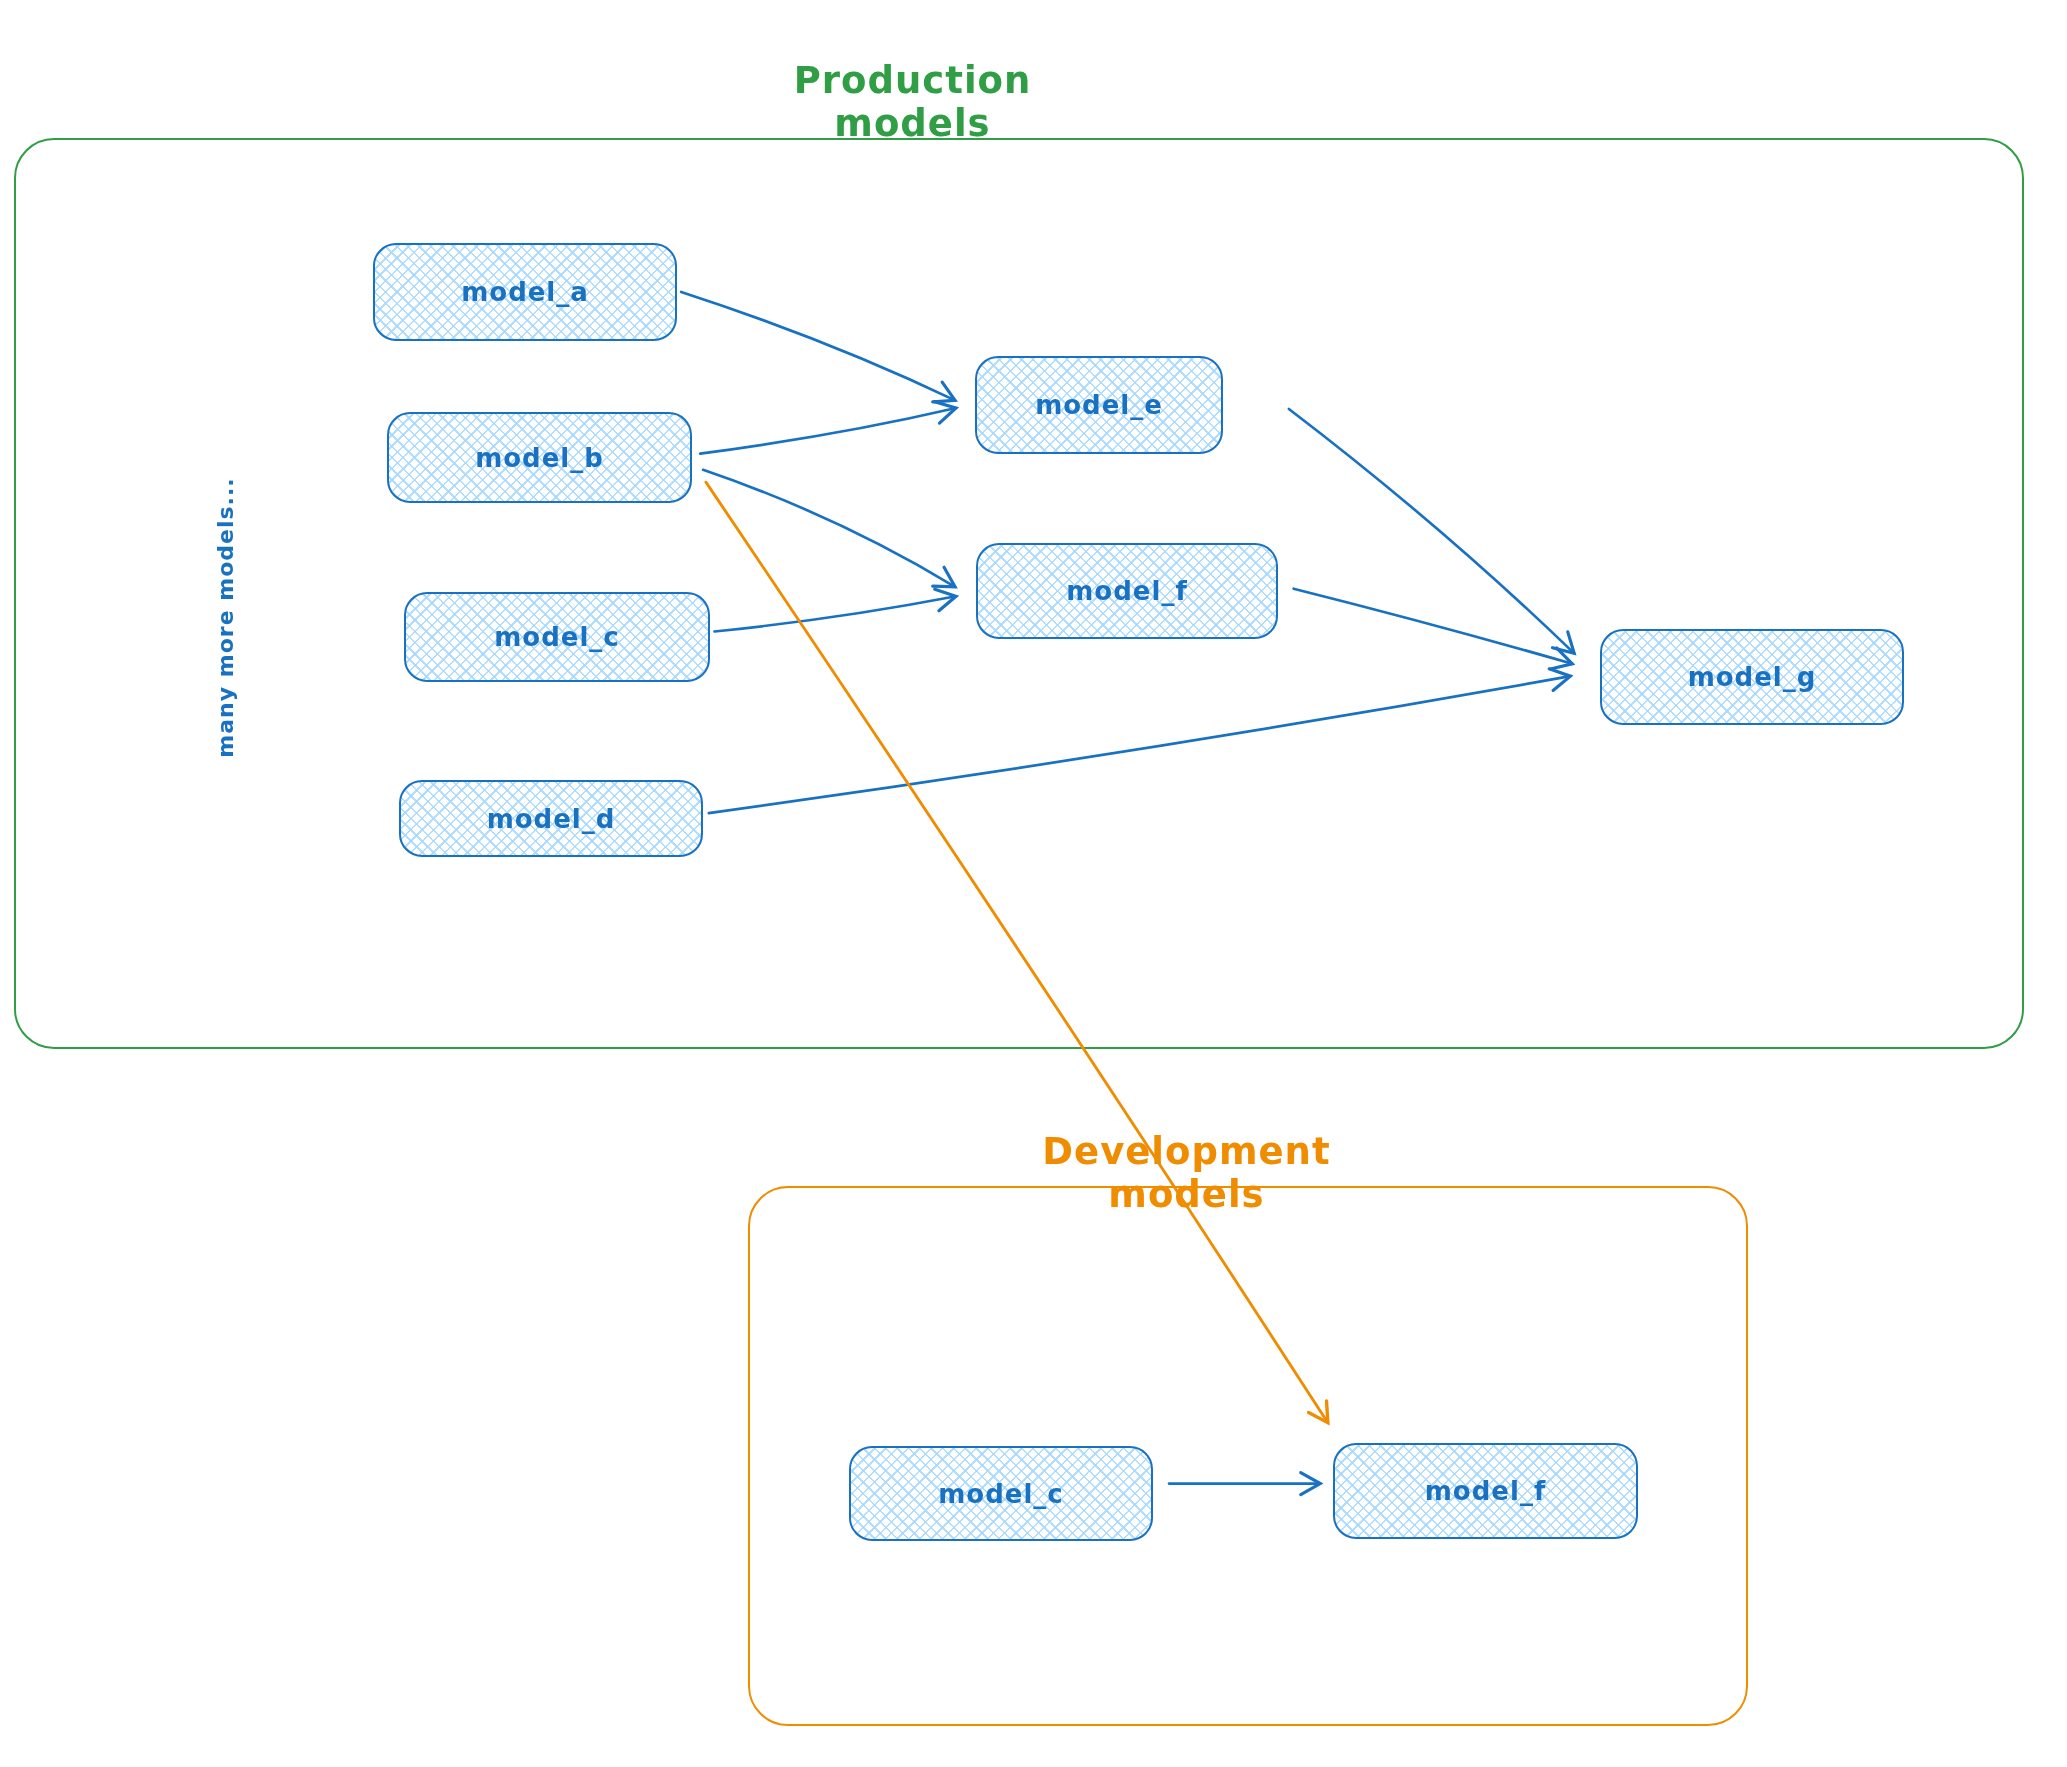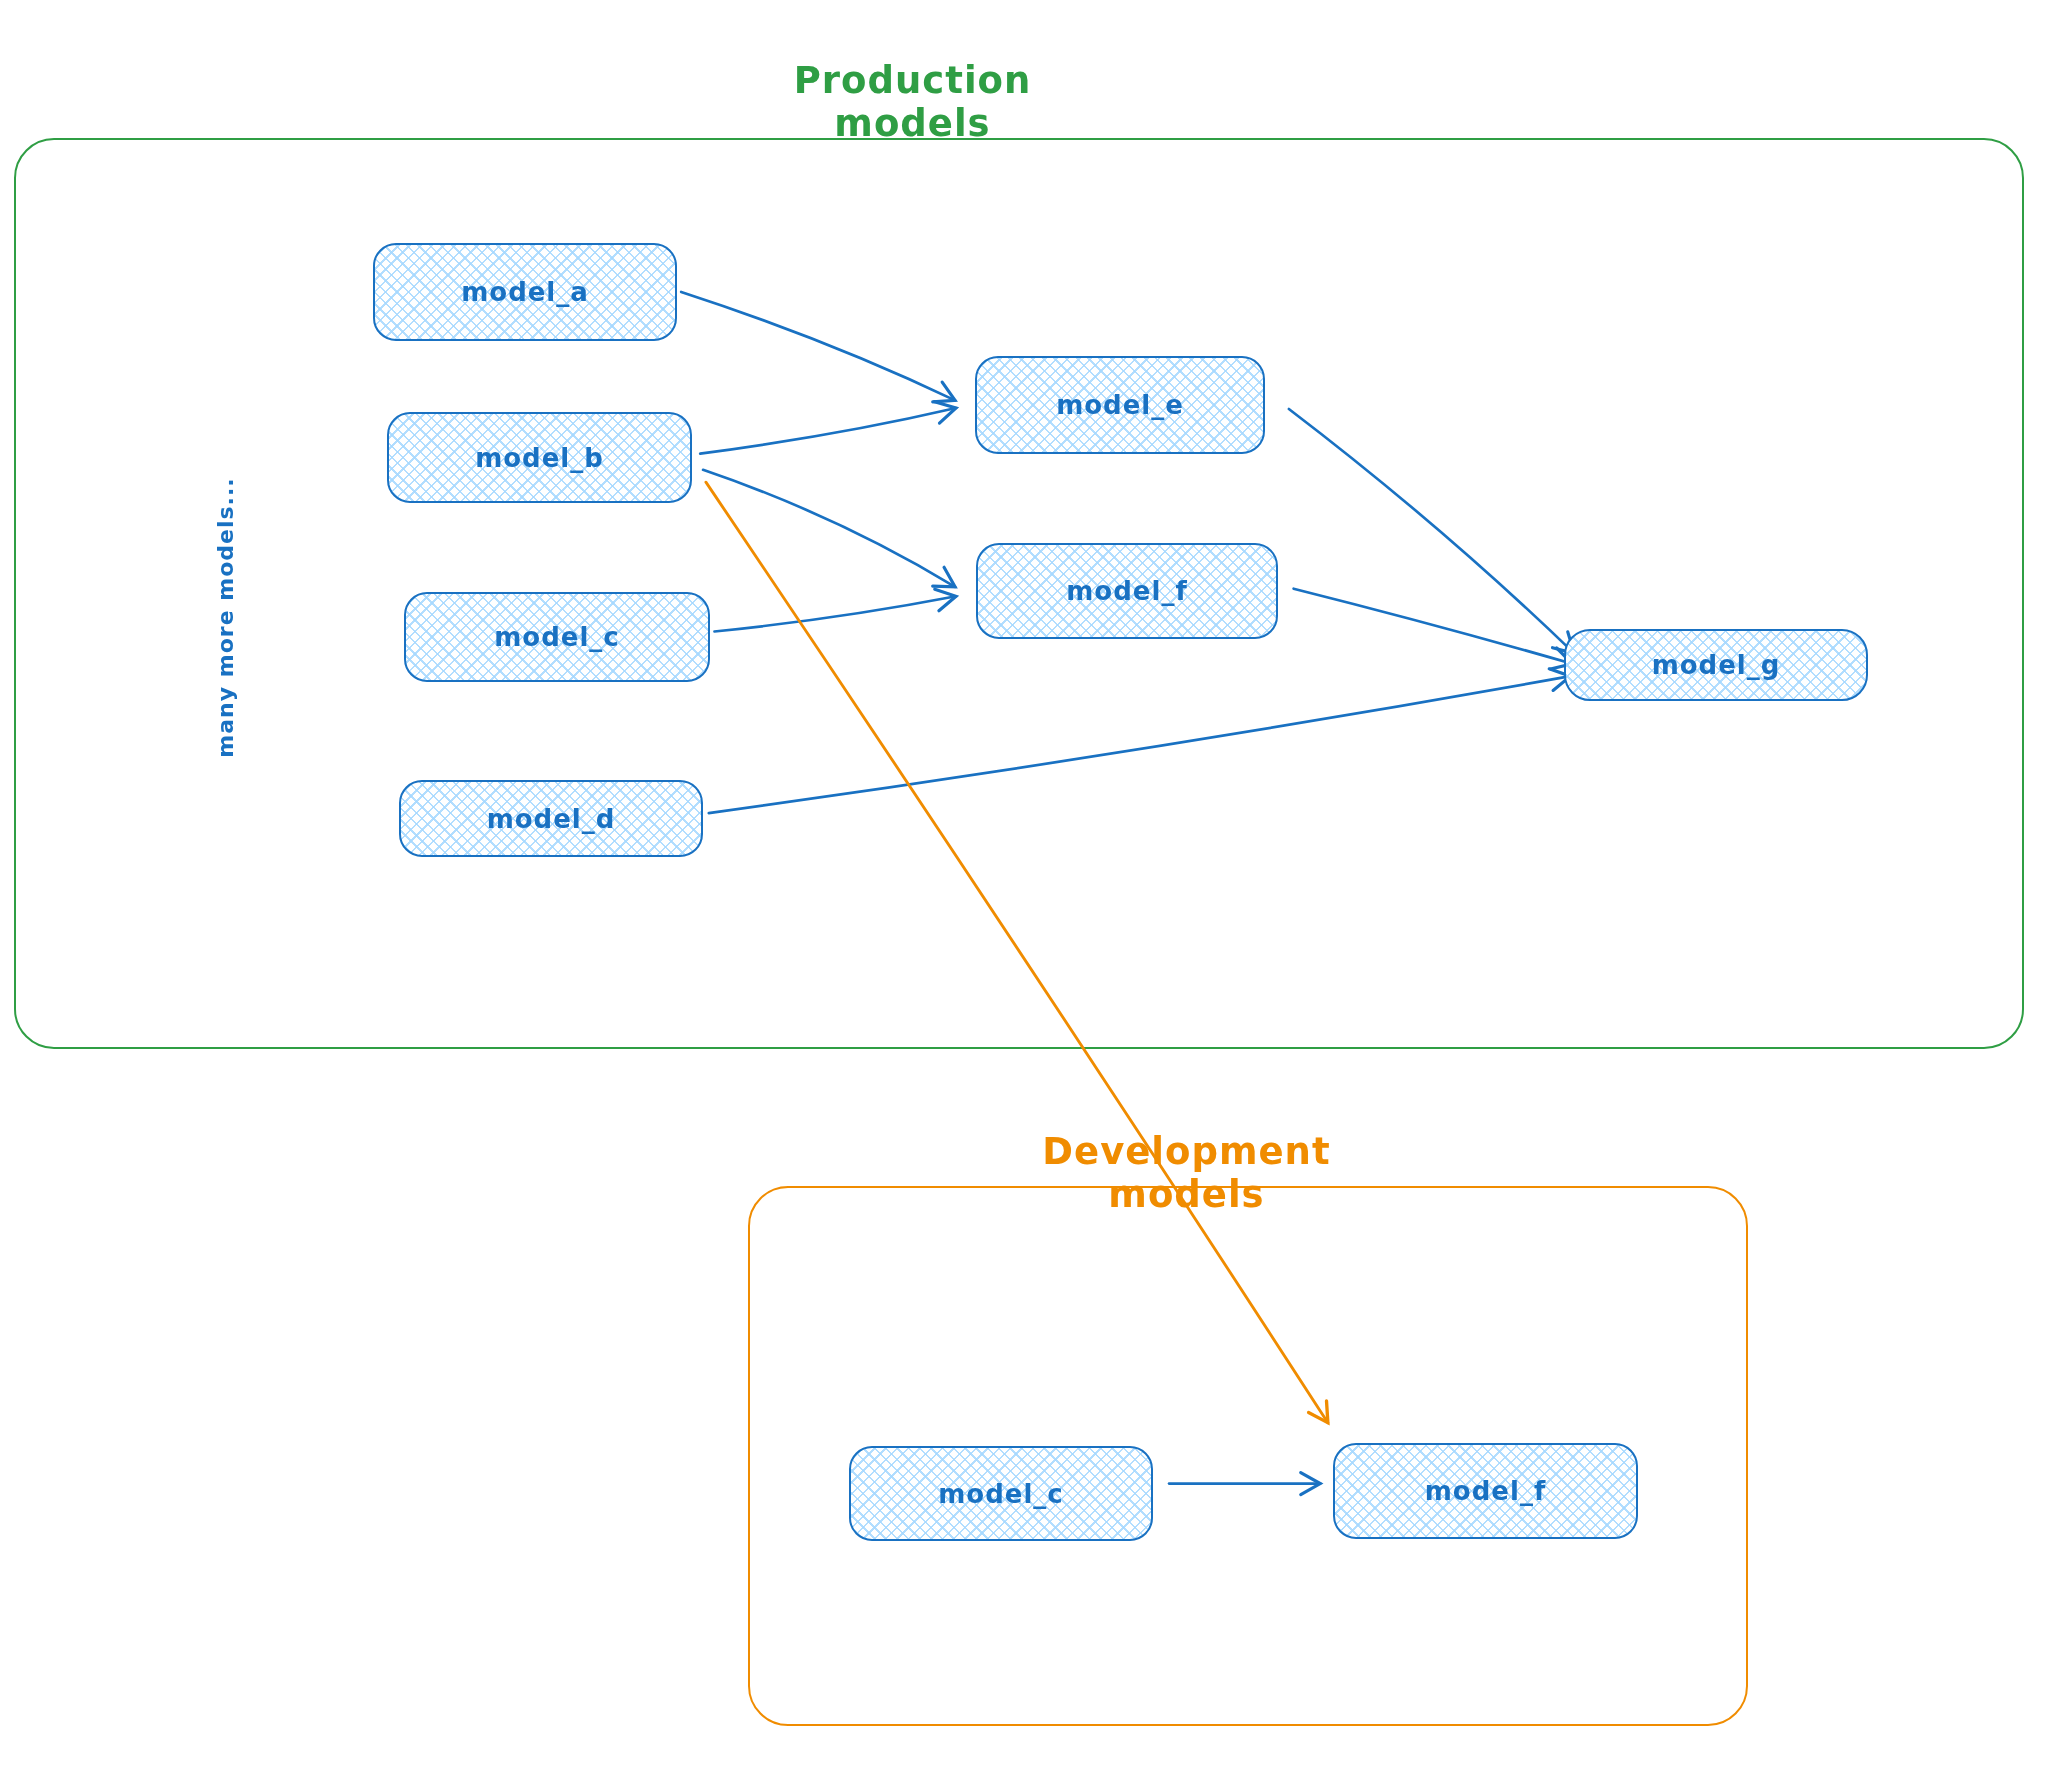--- a/index.html
+++ b/index.html
@@ -45,23 +45,23 @@
     letter-spacing:1px;
     background-color:#ffffff;
     background-image:
       repeating-linear-gradient(45deg, rgba(165,216,255,0.85) 0px, rgba(165,216,255,0.85) 1.7px, transparent 1.7px, transparent 8px),
       repeating-linear-gradient(135deg, rgba(165,216,255,0.85) 0px, rgba(165,216,255,0.85) 1.7px, transparent 1.7px, transparent 8px);
   }
   #node-a{left:373px;top:243px;width:304px;height:98px;}
   #node-b{left:387px;top:412px;width:305px;height:91px;}
   #node-c{left:404px;top:592px;width:306px;height:90px;}
   #node-d{left:399px;top:780px;width:304px;height:77px;}
-  #node-e{left:975px;top:356px;width:290px;height:98px;}
+  #node-e{left:975px;top:356px;width:248px;height:98px;}
   #node-f{left:976px;top:543px;width:302px;height:96px;}
-  #node-g{left:1564px;top:629px;width:304px;height:72px;border-radius:26px;}
+  #node-g{left:1600px;top:629px;width:304px;height:96px;}
   #node-dev-c{left:849px;top:1446px;width:304px;height:95px;}
   #node-dev-f{left:1333px;top:1443px;width:305px;height:96px;}
   .note-vertical{
     position:absolute;
     left:83px;top:605px;
     width:285px;
     text-align:center;
     color:#1971c2;
     font-size:22px;
     font-weight:600;

